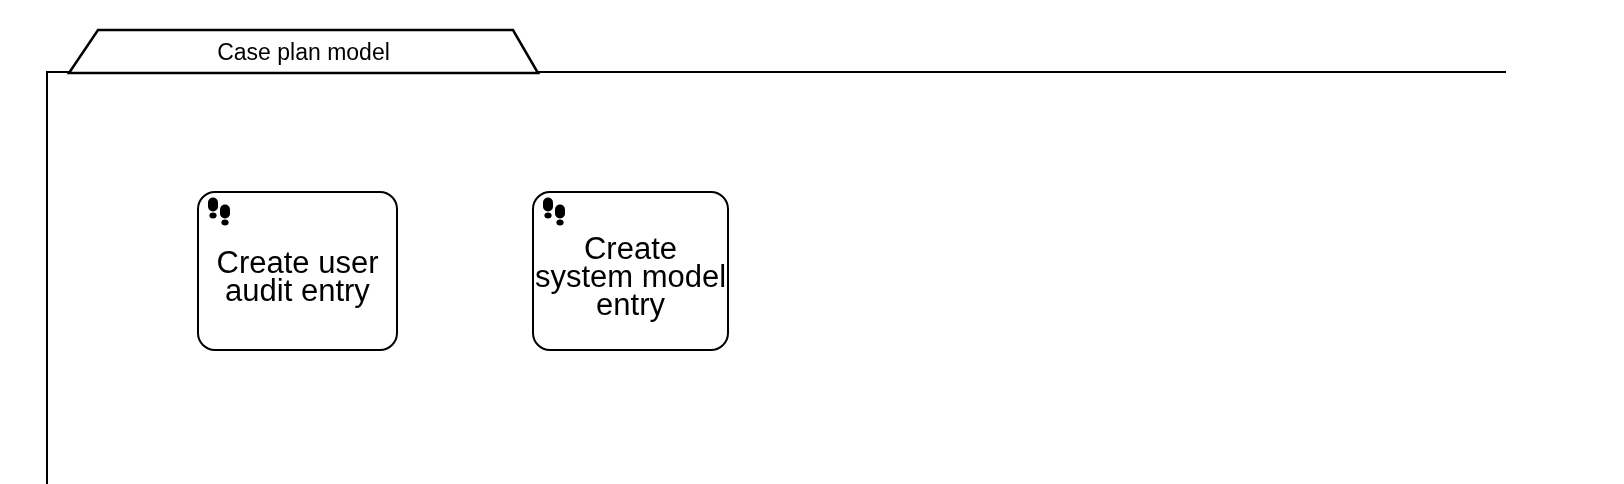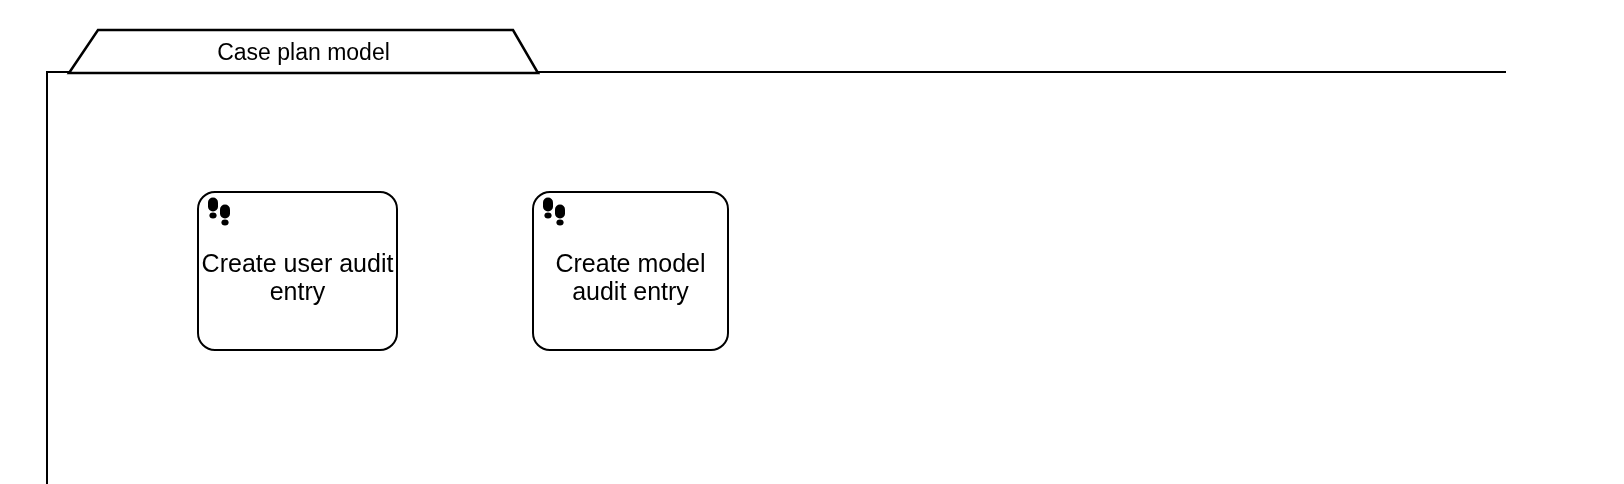--- a/index.html
+++ b/index.html
@@ -54,21 +54,21 @@
     background:var(--fill);
   }
   .task-user{left:197px;width:201px;}
   .task-system{left:532px;width:197px;}
   .task-label{
     position:absolute;
     left:0;top:0;right:0;bottom:0;
     display:flex;align-items:center;justify-content:center;
     text-align:center;
     padding-top:12px;
-    font-size:25px;
+    font-size:31px;
     line-height:28px;
   }
   .task-icon{
     position:absolute;
     left:7px;top:4px;
     width:26px;height:30px;
   }
 </style>
 </head>
 <body>
@@ -100,16 +100,16 @@
     <svg class="task-icon" viewBox="0 0 26 30">
       <g fill="#000000">
         <rect x="2" y="0.5" width="10" height="14" rx="5"></rect>
         <ellipse cx="7" cy="18.5" rx="3.6" ry="3"></ellipse>
       </g>
       <g fill="#000000">
         <rect x="14" y="7.5" width="10" height="14" rx="5"></rect>
         <ellipse cx="19" cy="25.5" rx="3.6" ry="3"></ellipse>
       </g>
     </svg>
-    <div class="task-label">Create model audit entry</div>
+    <div class="task-label">Create system model entry</div>
   </div>
 
 </div>
 
 </body></html>

